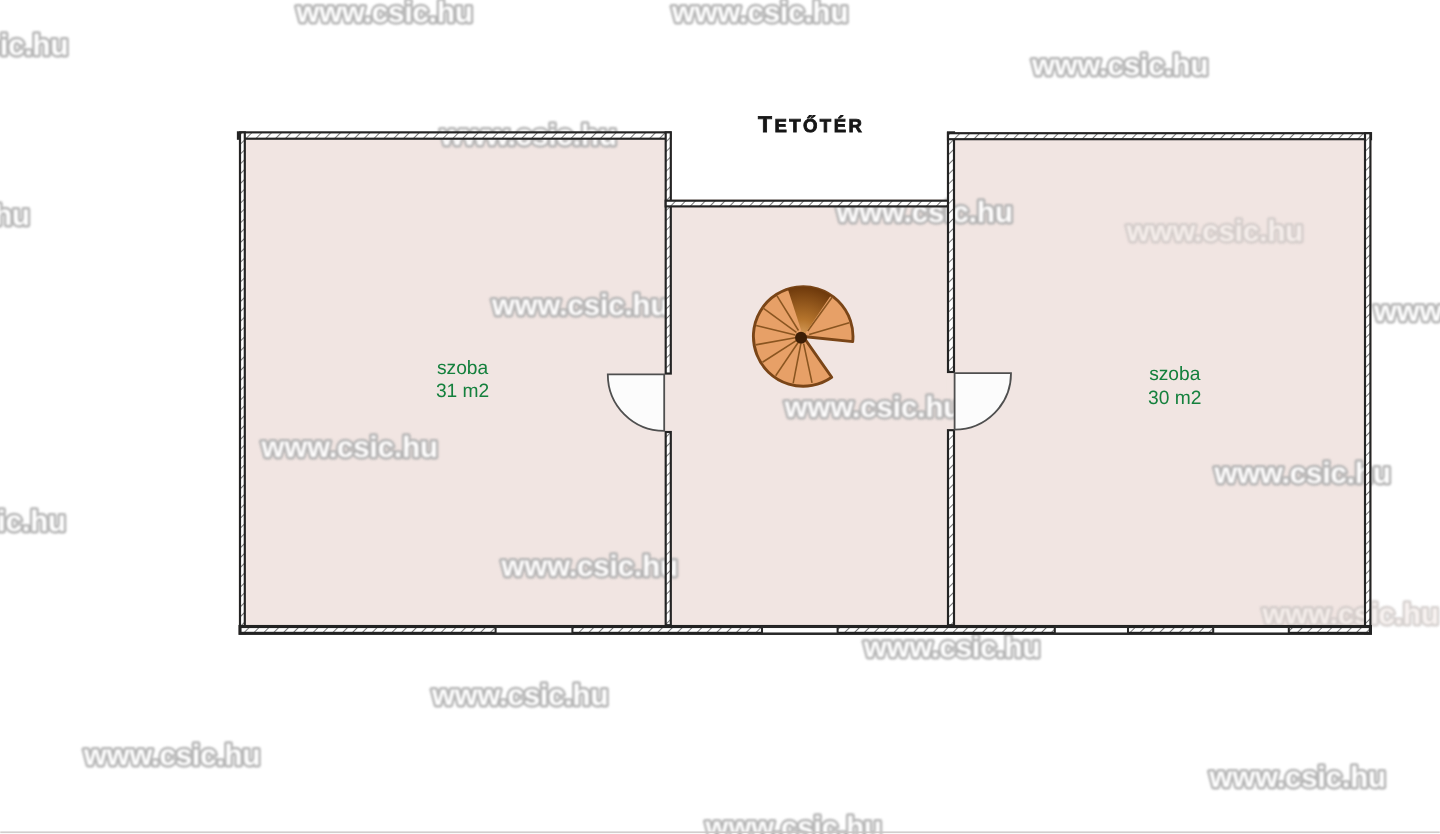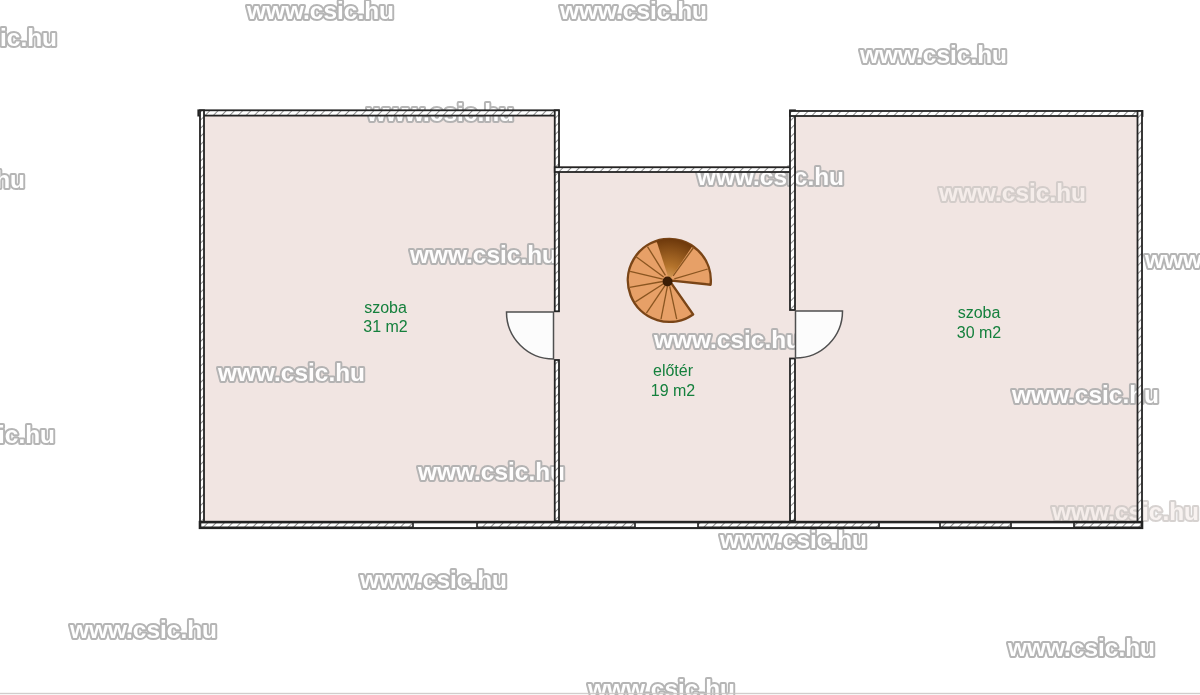--- a/index.html
+++ b/index.html
@@ -125,20 +125,20 @@
 </g>
 
 <path d="M 669.3 280.4 L 656.5 240.9 A 41.5 41.5 0 0 1 692.5 246.0 Z" fill="url(#cone)"></path>
 
 <circle cx="667.5" cy="281.5" r="5" fill="#3c1e06"></circle>
 </g>
 
 <rect x="0" y="692.8" width="1200" height="1.4" fill="#c9c5c4" opacity="0.85" style="filter:blur(0.5px)"></rect>
 </svg>
 
+<div style="position:absolute;left:576px;top:94px;width:200px;text-align:center;font-weight:bold;color:#161616;font-size:15.5px;letter-spacing:2px;-webkit-text-stroke:0.7px #161616;"><span style="font-size:19px;">T</span>ETŐTÉR</div>
 
 <div class="lbl" style="left:325px;top:298px;width:121px;">szoba<br>31 m2</div>
 
-<div class="lbl" style="left:613px;top:360.5px;width:120px;line-height:20px;">előtér<br>19 m2</div>
 
 <div class="lbl" style="left:919px;top:303px;width:120px;line-height:19.5px;">szoba<br>30 m2</div>
 
 </div>
 
 </body></html>

